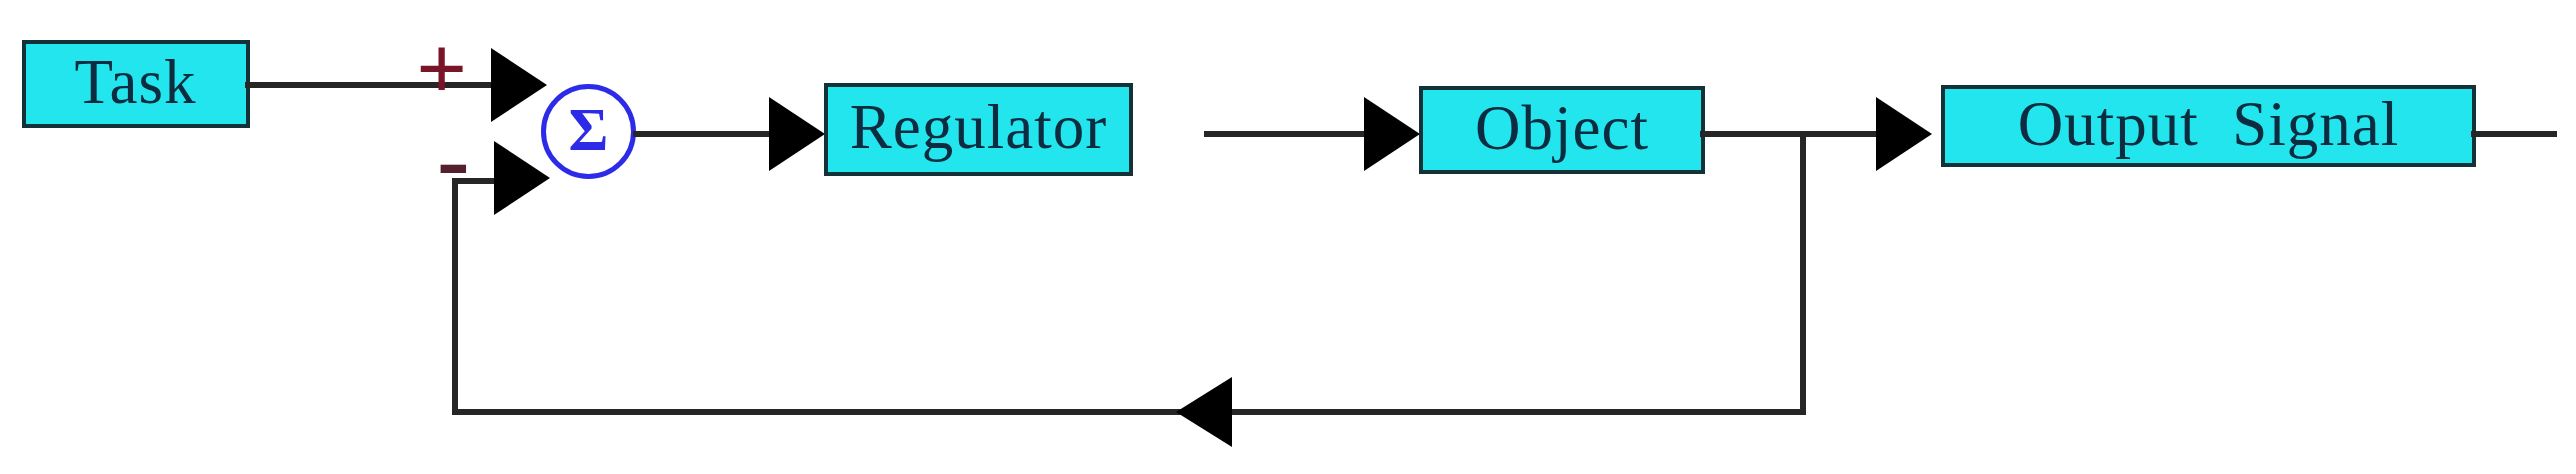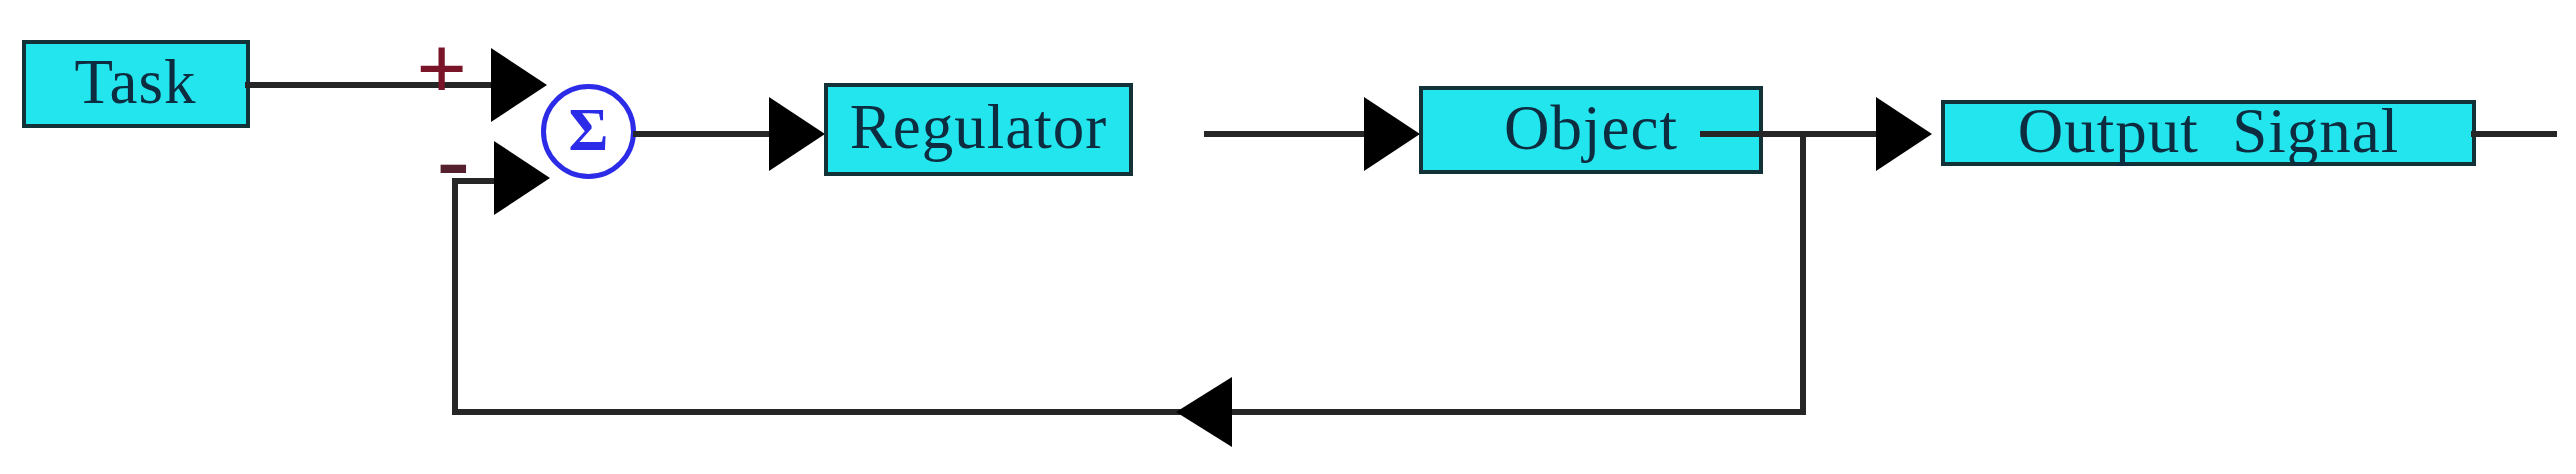--- a/index.html
+++ b/index.html
@@ -104,28 +104,28 @@
   <div class="wire-h" style="left:633px;top:131px;width:138px;"></div>
   <div class="arrow-right" style="left:769px;top:97px;"></div>
 
   <div class="block" style="left:824px;top:83px;width:309px;height:93px;">
     <span class="lbl">Regulator</span>
   </div>
 
   <div class="wire-h" style="left:1204px;top:131px;width:162px;"></div>
   <div class="arrow-right" style="left:1364px;top:97px;"></div>
 
-  <div class="block" style="left:1419px;top:86px;width:344px;height:88px;">
+  <div class="block" style="left:1419px;top:86px;width:286px;height:88px;">
     <span class="lbl">Object</span>
   </div>
 
   <div class="wire-h" style="left:1700px;top:131px;width:178px;"></div>
   <div class="arrow-right" style="left:1876px;top:97px;"></div>
 
-  <div class="block" style="left:1941px;top:100px;width:535px;height:66px;">
+  <div class="block" style="left:1941px;top:85px;width:535px;height:82px;">
     <span class="lbl">Output  Signal</span>
   </div>
 
   <div class="wire-h" style="left:2471px;top:131px;width:86px;"></div>
 
   <div class="wire-v" style="left:1800px;top:134px;height:281px;"></div>
   <div class="wire-h" style="left:452px;top:409px;width:1354px;"></div>
   <div class="arrow-left" style="left:1176px;top:377px;"></div>
   <div class="wire-v" style="left:452px;top:180px;height:235px;"></div>
 

